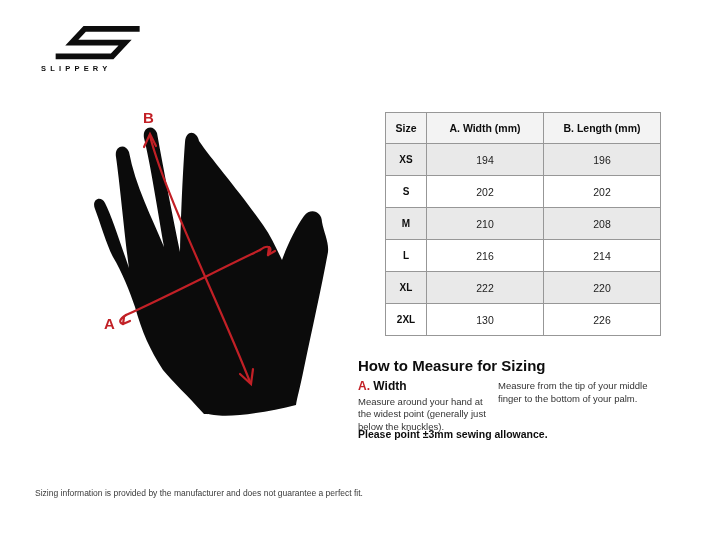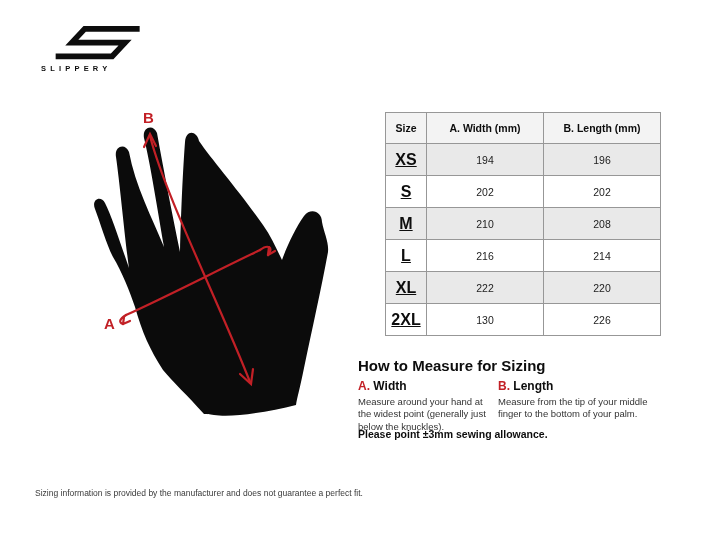--- a/index.html
+++ b/index.html
@@ -14,21 +14,21 @@
   
   .hand-wrap{position:absolute;left:80px;top:100px;width:270px;height:330px;}
 
   
   .chart-title{position:absolute;left:358px;top:86px;font-size:15px;font-weight:bold;color:#0d0d0d;}
   .size-table{position:absolute;left:369px;top:112px;border-collapse:collapse;
               font-size:10.5px;color:#222;margin-left:16px;}
   .size-table th,.size-table td{border:1px solid #979797;text-align:center;padding:0;}
   .size-table th{height:30px;font-size:10.5px;font-weight:bold;color:#0d0d0d;background:#f3f3f3;}
   .size-table td{height:31px;}
-  .size-table td.size-cell{font-weight:bold;color:#0d0d0d;font-size:16px;text-decoration:underline;}
+  .size-table td.size-cell{font-weight:bold;color:#0d0d0d;font-size:10px;}
   .size-table tbody tr:nth-child(odd){background:#e9e9e9;}
   .size-table tbody tr:nth-child(even){background:#ffffff;}
   .col-size{width:40px;} .col-width{width:116px;} .col-length{width:116px;}
 
   .measure-title{position:absolute;left:358px;top:357px;font-size:15px;font-weight:bold;color:#0d0d0d;}
   .measure-col{position:absolute;top:380px;font-size:9.5px;line-height:12.5px;color:#333;}
   .measure-col .m-head{font-weight:bold;color:#0d0d0d;font-size:12px;margin-bottom:3px;}
   .measure-col .m-key{color:#c22026;}
   .measure-a{left:358px;width:136px;}
   .measure-b{left:498px;width:150px;}
@@ -136,21 +136,20 @@
   </table>
 
   <div class="measure-title">How to Measure for Sizing</div>
 
   <div class="measure-col measure-a">
     <div class="m-head"><span class="m-key">A.</span><span> Width</span></div>
     <div>Measure around your hand at the widest point (generally just below the knuckles).</div>
   </div>
 
   <div class="measure-col measure-b">
-    <div class="m-head"><span class="m-key">B.</span><span> Length</span></div>
     <div>Measure from the tip of your middle finger to the bottom of your palm.</div>
   </div>
 
   <div class="allowance">Please point ±3mm sewing allowance.</div>
 
   <div class="footer">
     <div>Sizing information is provided by the manufacturer and does not guarantee a perfect fit.</div>
   </div>
 
 </div>

